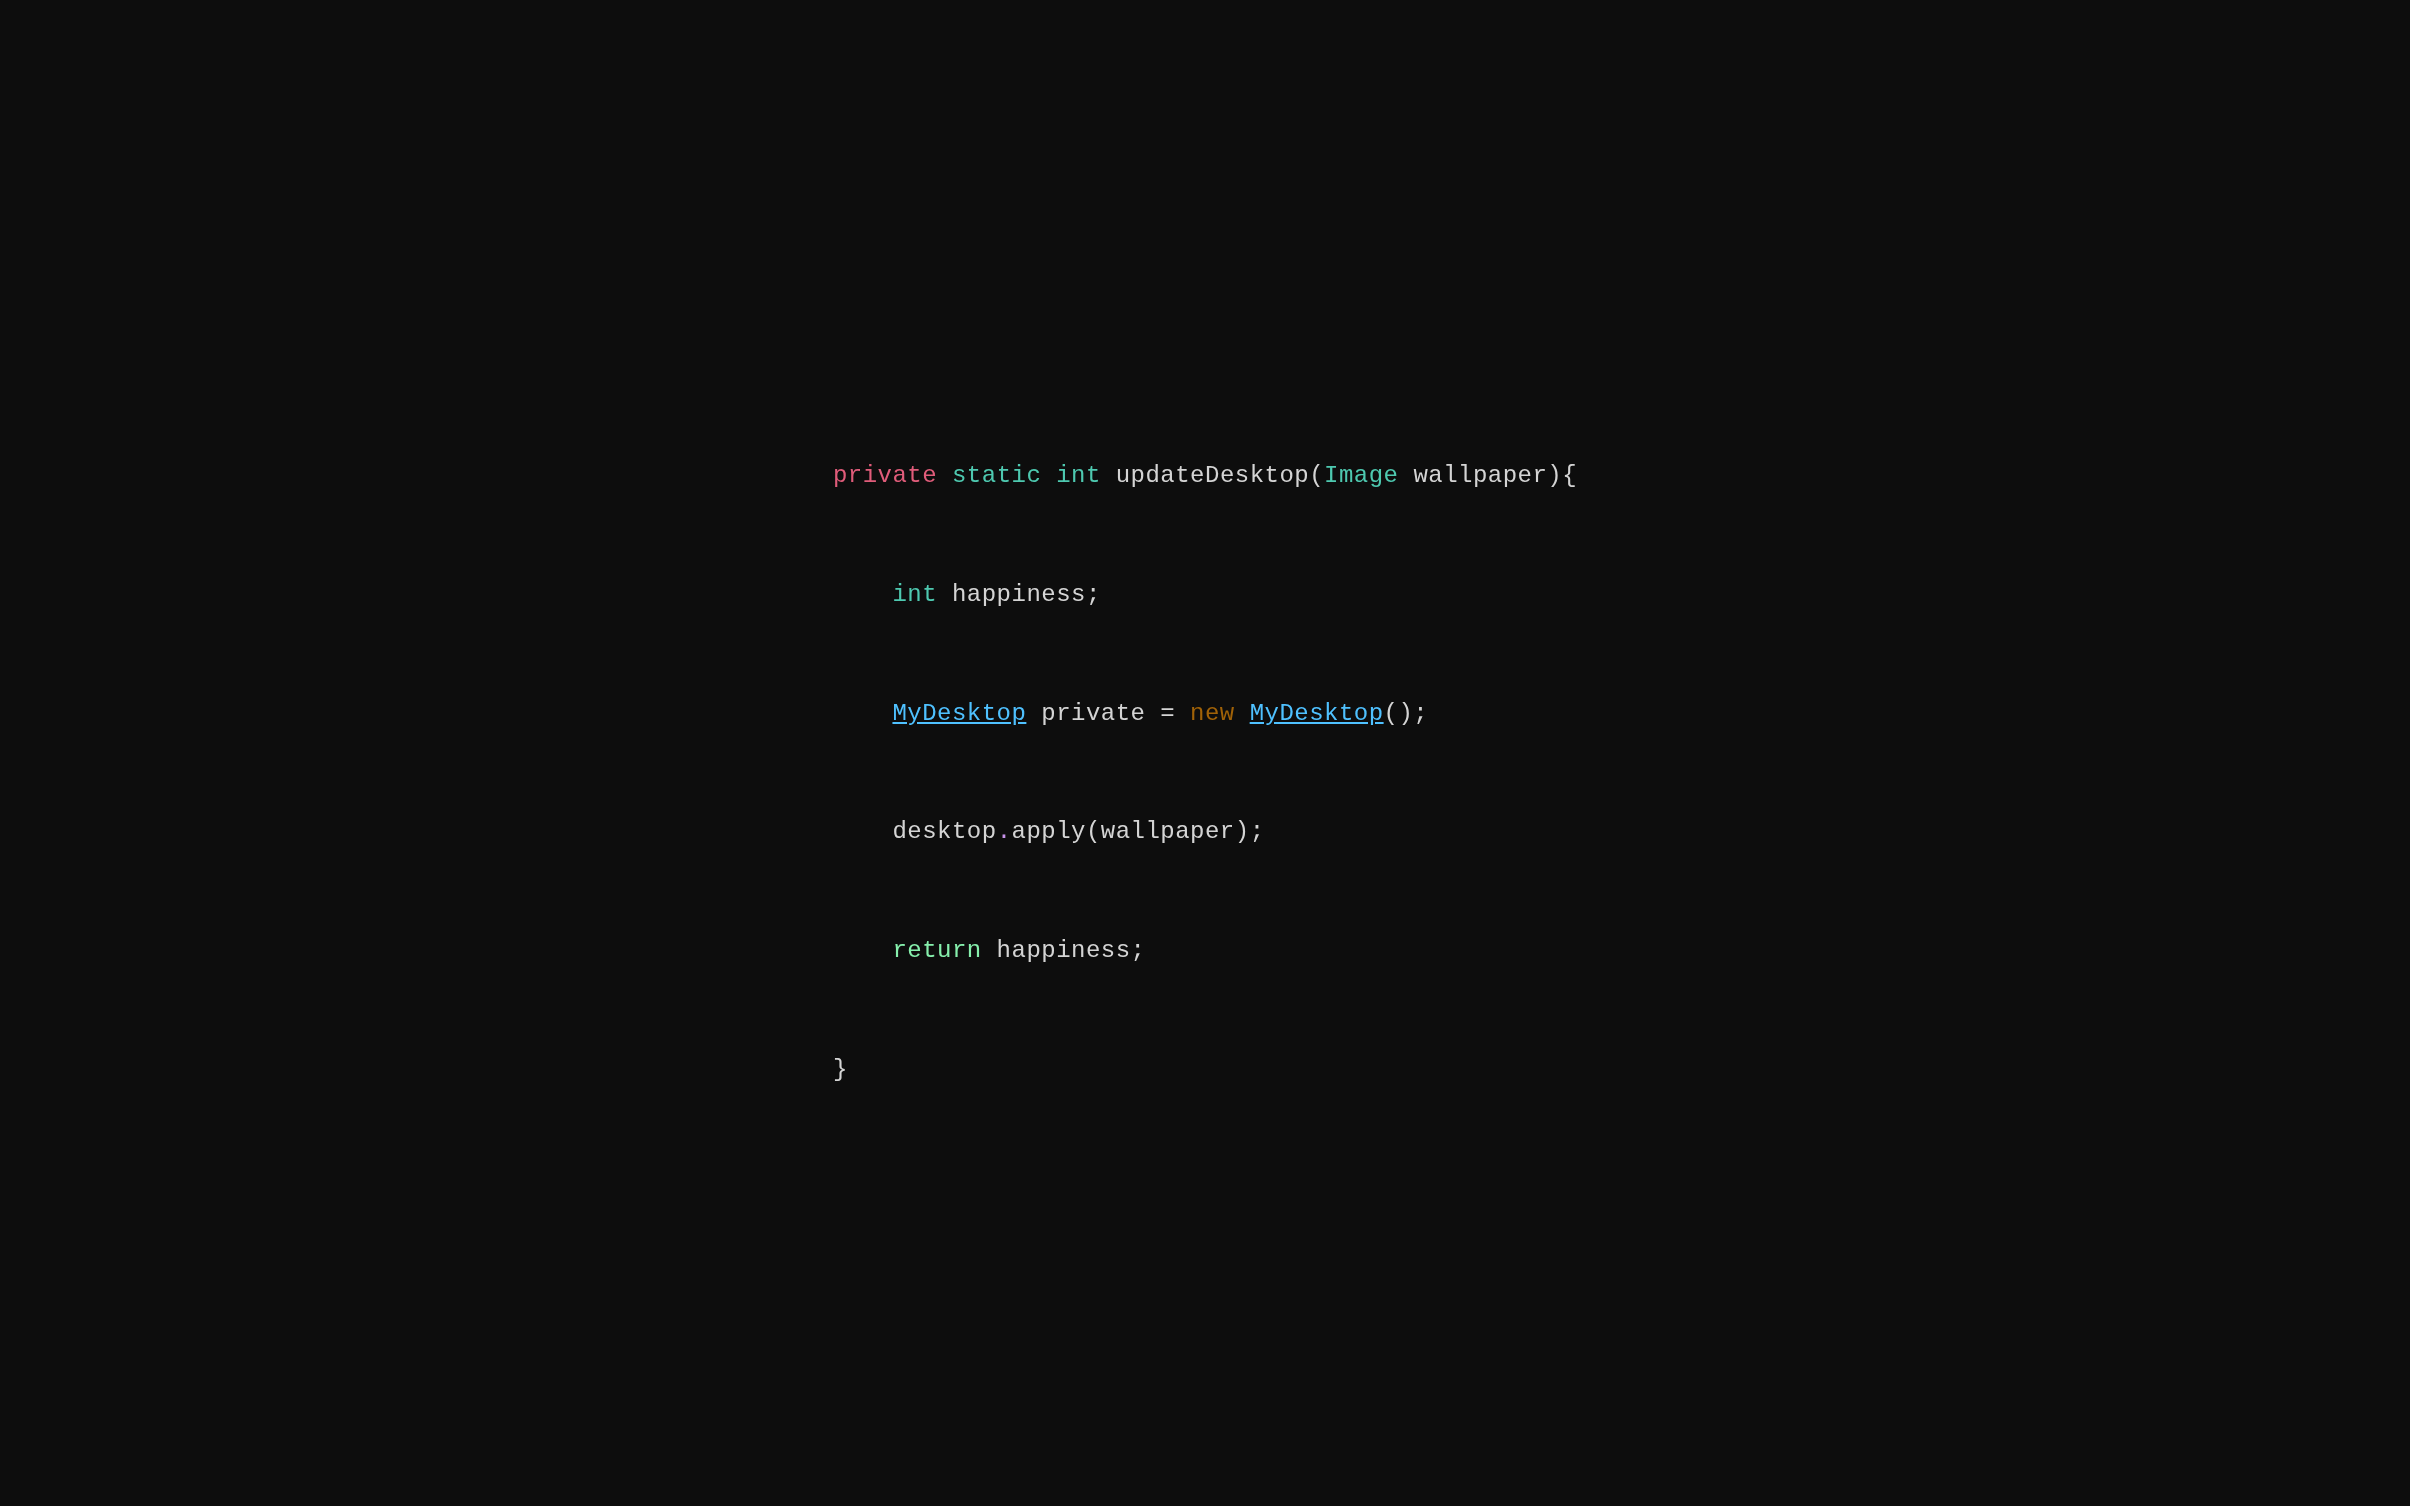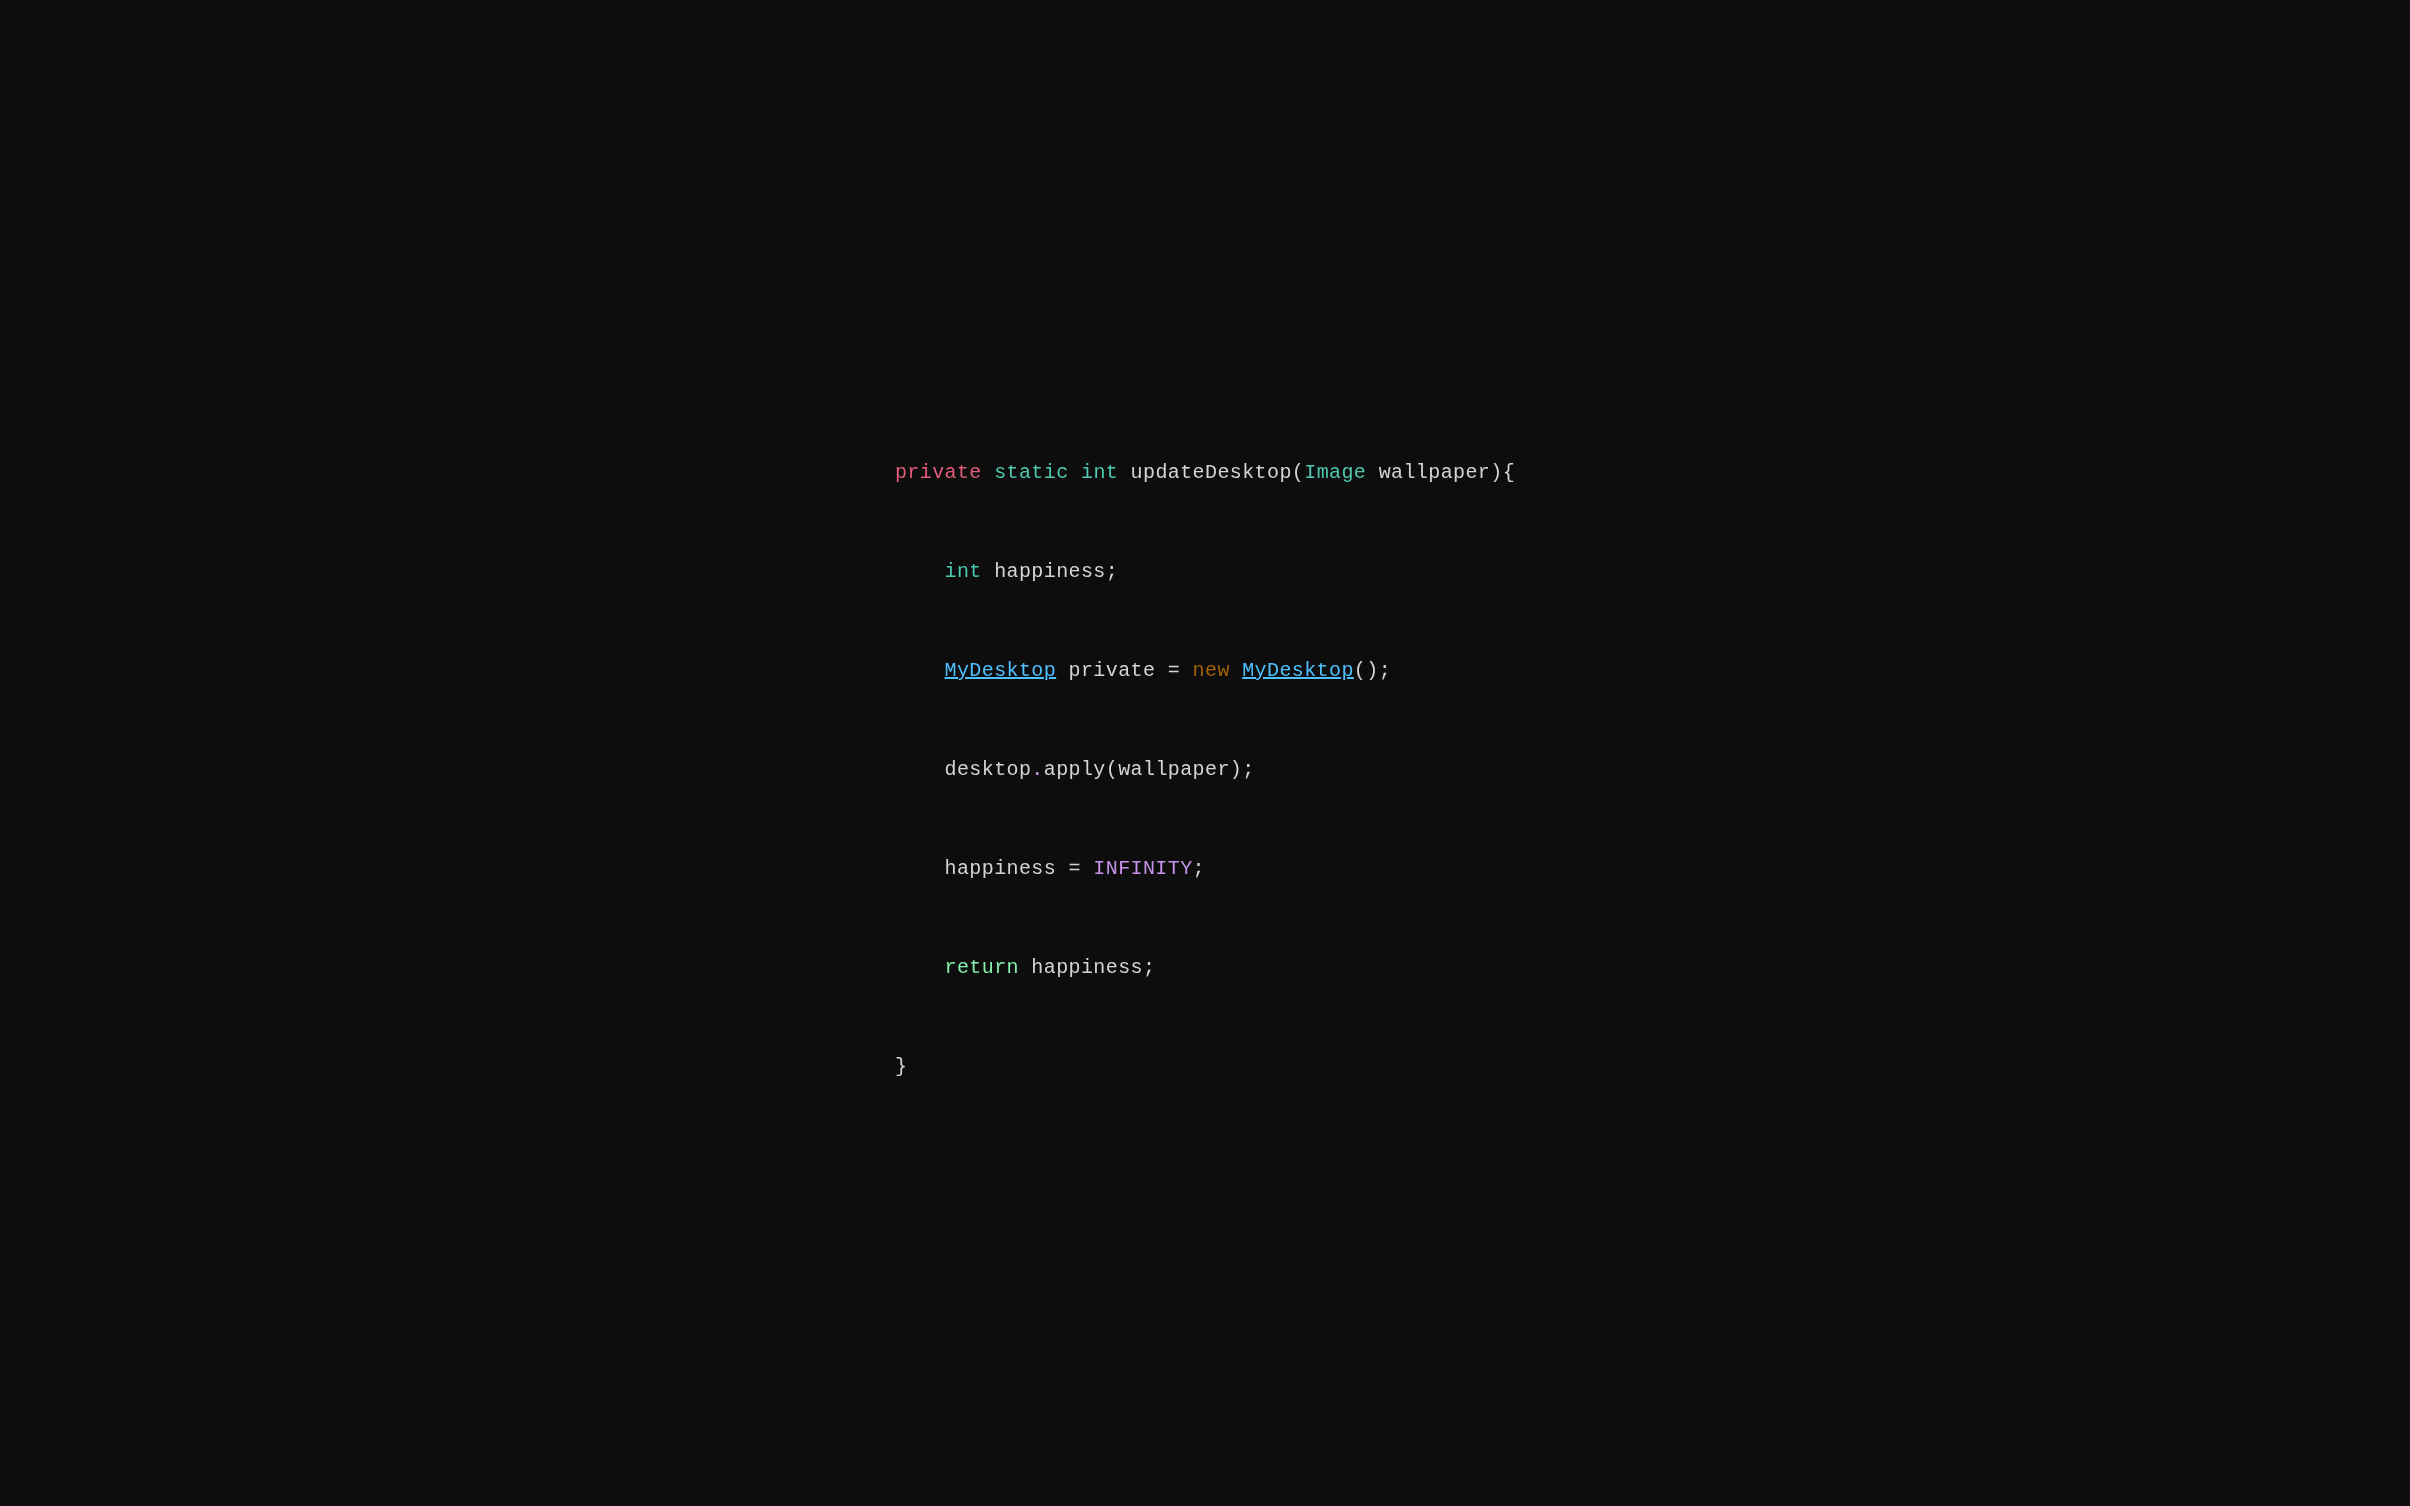--- a/index.html
+++ b/index.html
@@ -12,21 +12,21 @@
       width: 100%;
       height: 100%;
       background-color: #0d0d0d;
       display: flex;
       align-items: center;
       justify-content: center;
       font-family: 'Courier New', Courier, monospace;
     }
 
     .code-block {
-      font-size: 20px;
+      font-size: 24px;
       line-height: 1.65;
       letter-spacing: 0.02em;
       white-space: pre;
     }
 
     .kw-private  { color: #e05c7a; }   
     .kw-static   { color: #4ec9b0; }   
     .kw-int      { color: #4ec9b0; }   
     .kw-new      { color: #a16207; }   
     .kw-return   { color: #86efac; }   
@@ -37,17 +37,16 @@
     .dot         { color: #c792ea; }   
   </style>
 </head>
 <body>
 
 <div class="code-block">
   <div><span class="kw-private">private</span><span class="txt-default"> </span><span class="kw-static">static</span><span class="txt-default"> </span><span class="kw-int">int</span><span class="txt-default"> updateDesktop(</span><span class="cls-image">Image</span><span class="txt-default"> wallpaper){</span></div>
   <div><span class="txt-default">    </span><span class="kw-int">int</span><span class="txt-default"> happiness;</span></div>
   <div><span class="txt-default">    </span><span class="cls-mydesktop">MyDesktop</span><span class="txt-default"> private = </span><span class="kw-new">new</span><span class="txt-default"> </span><span class="cls-mydesktop">MyDesktop</span><span class="txt-default">();</span></div>
   <div><span class="txt-default">    </span><span class="txt-default">desktop</span><span class="dot">.</span><span class="txt-default">apply(wallpaper);</span></div>
-  <div><span class="txt-default">    </span><span class="txt-default">happiness = </span><span class="kw-infinity">INFINITY</span><span class="txt-default">;</span></div>
   <div><span class="txt-default">    </span><span class="kw-return">return</span><span class="txt-default"> happiness;</span></div>
   <div><span class="txt-default">}</span></div>
 </div>
 
 
 </body></html>

